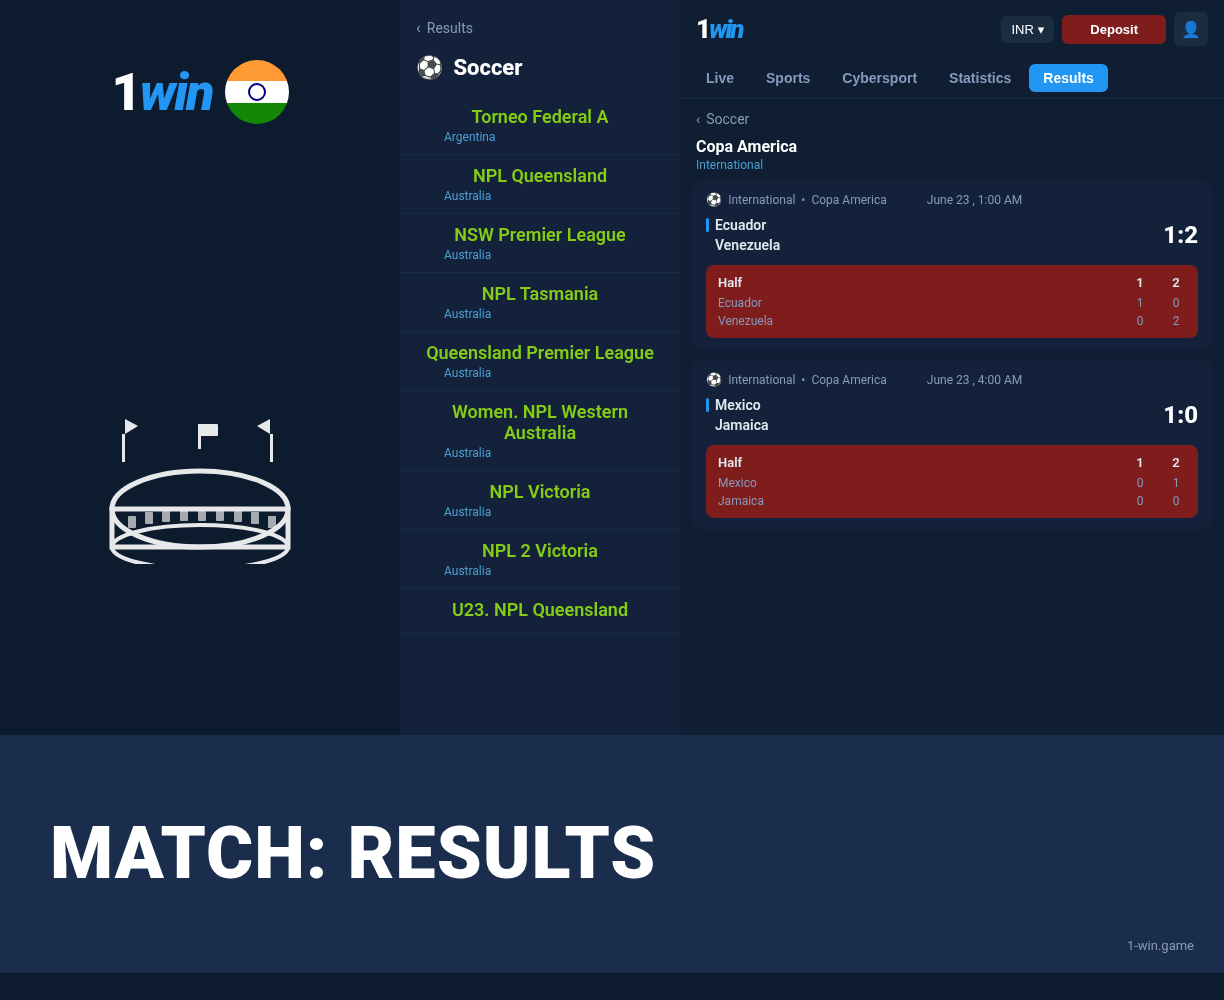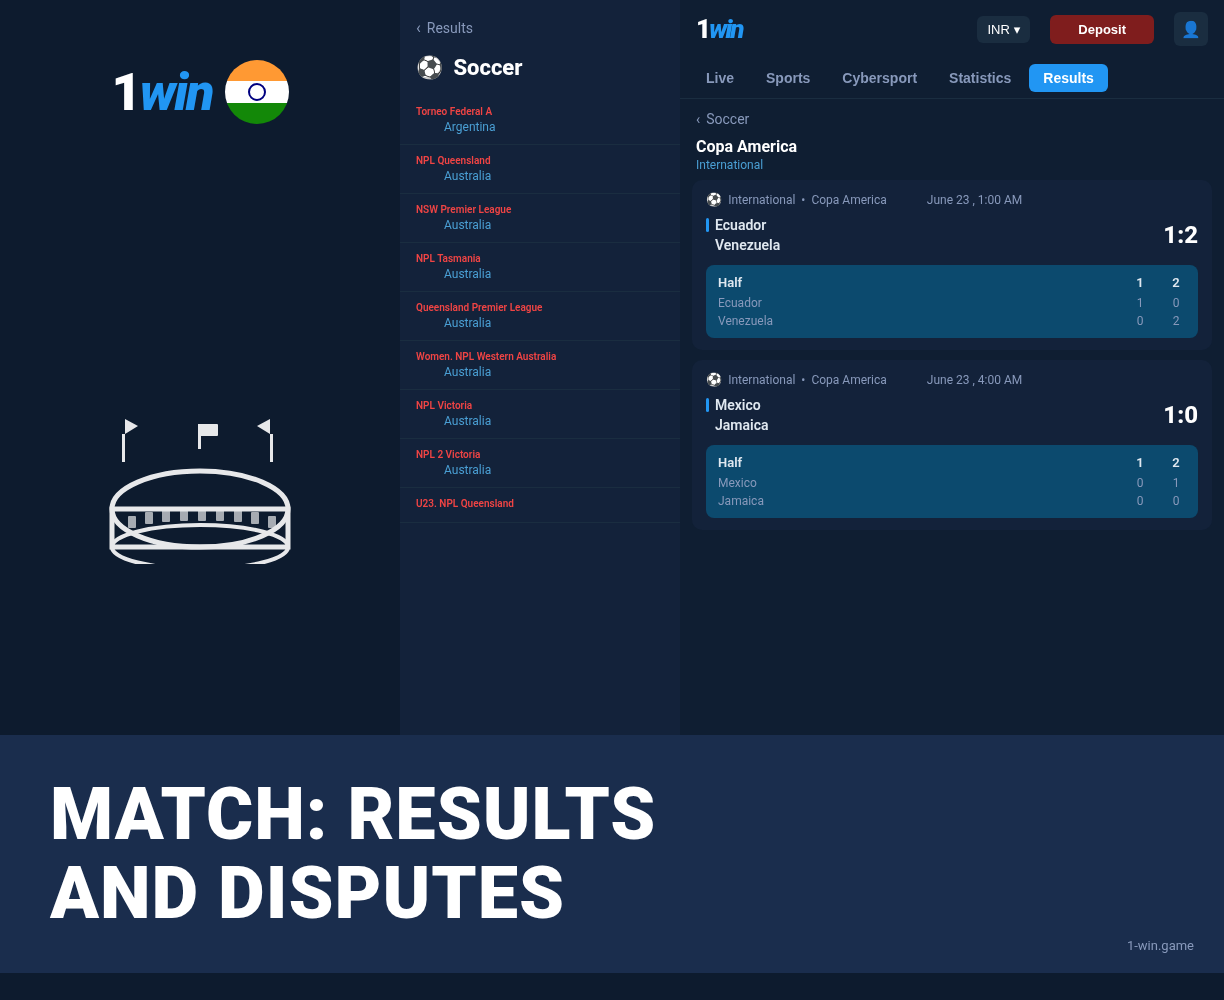--- a/index.html
+++ b/index.html
@@ -136,24 +136,25 @@
 
     .league-list {
       list-style: none;
     }
     .league-item {
       padding: 10px 16px;
       border-bottom: 1px solid #1a2d40;
       cursor: pointer;
     }
     .league-name {
-      color: #ef4444;
-      font-size: 10px;
+      color: #84cc16;
+      font-size: 18px;
       font-weight: 600;
       margin-bottom: 3px;
+      text-align: center;
     }
     .league-country {
       color: #4a9fd4;
       font-size: 12px;
       margin-left: 28px;
     }
 
     
     .right-panel {
       position: absolute;
@@ -172,21 +173,21 @@
       justify-content: space-between;
       padding: 12px 16px;
       background: #0f1e32;
     }
     .brand-1 { color: #fff; }
     .brand-win { color: #2196f3; font-style: italic; }
 
     .top-right {
       display: flex;
       align-items: center;
-      gap: 20px;
+      gap: 8px;
     }
     .inr-btn {
       background: #1a2d40;
       color: #fff;
       border: none;
       padding: 6px 10px;
       border-radius: 6px;
       font-size: 13px;
       cursor: pointer;
       display: flex;
@@ -316,21 +317,21 @@
       border-radius: 2px;
       display: inline-block;
     }
     .match-score {
       color: #fff;
       font-size: 24px;
       font-weight: 800;
     }
 
     .match-stats {
-      background: #0c4a6e;
+      background: #7f1d1d;
       border-radius: 8px;
       padding: 10px 12px;
     }
     .stats-header-row {
       display: flex;
       justify-content: space-between;
       align-items: center;
       margin-bottom: 6px;
     }
     .stats-label {
@@ -590,16 +591,15 @@
         </div>
       </div>
     </div>
   </div>
     </div>
 </div>
 
 <div class="bottom-section">
   <div class="match-title">
     <div>MATCH: RESULTS</div>
-    <div>AND DISPUTES</div>
   </div>
   <div class="site-url">1-win.game</div>
 </div>
 
 </body></html>

